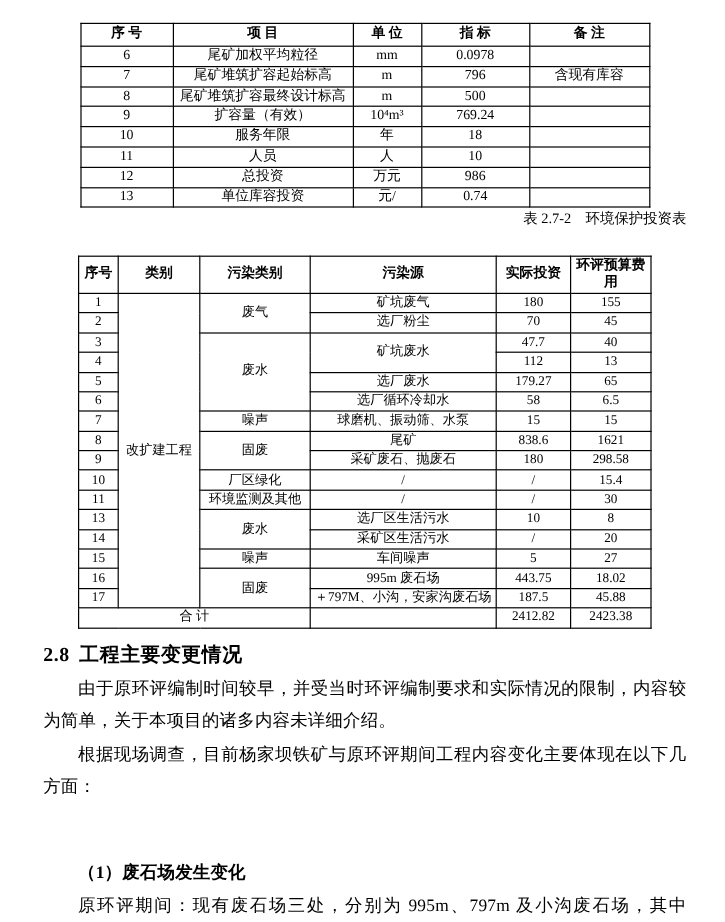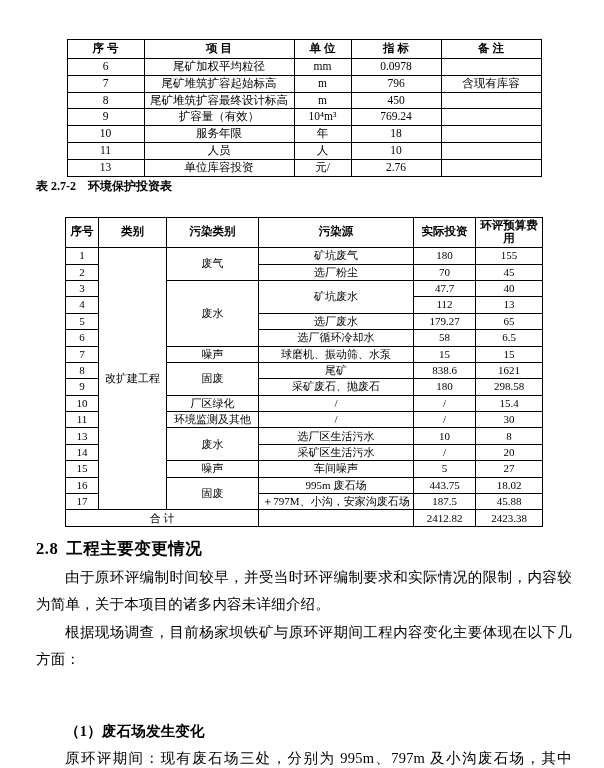--- a/index.html
+++ b/index.html
@@ -15,30 +15,30 @@
   table.doc-table { border: 1.5px solid #000; }
   th, td {
     border: 1px solid #000;
     text-align: center; vertical-align: middle;
     font-size: 11.5px; line-height: 1.2;
     padding: 1px 2px;
     overflow: hidden;
   }
   th { font-weight: bold; }
 
-  .t1 { width: 474px; margin-top: 20px; }
+  .t1 { width: 474px; }
   .t1 th { height: 19px; }
   .t1 td { height: 16px; }
 
   .t2 { width: 477px; font-size: 11px; margin-top: 23px; }
   .t2 th { height: 30px; }
   .t2 td { height: 16.4px; font-size: 11px; padding: 0 1px; }
 
   .caption {
-    text-align: left; font-weight: bold;
+    text-align: right; font-weight: normal;
     font-size: 12px; line-height: 15px;
     margin: 2px 0 1px 0;
   }
 
   .section-heading {
     font-size: 16.5px; font-weight: bold;
     margin: 11px 0 4px 0; letter-spacing: 0.5px;
   }
   .section-heading .h-num { margin-right: 8px; }
 
@@ -83,21 +83,21 @@
           <td>7</td>
           <td>尾矿堆筑扩容起始标高</td>
           <td>m</td>
           <td>796</td>
           <td>含现有库容</td>
         </tr>
         <tr>
           <td>8</td>
           <td>尾矿堆筑扩容最终设计标高</td>
           <td>m</td>
-          <td>450</td>
+          <td>500</td>
           <td></td>
         </tr>
         <tr>
           <td>9</td>
           <td>扩容量（有效）</td>
           <td>10⁴m³</td>
           <td>769.24</td>
           <td></td>
         </tr>
         <tr>
@@ -108,24 +108,31 @@
           <td></td>
         </tr>
         <tr>
           <td>11</td>
           <td>人员</td>
           <td>人</td>
           <td>10</td>
           <td></td>
         </tr>
         <tr>
+          <td>12</td>
+          <td>总投资</td>
+          <td>万元</td>
+          <td>986</td>
+          <td></td>
+        </tr>
+        <tr>
           <td>13</td>
           <td>单位库容投资</td>
           <td>元/</td>
-          <td>2.76</td>
+          <td>0.74</td>
           <td></td>
         </tr>
       </tbody>
   </table>
 
   <div class="caption">表 2.7-2　环境保护投资表</div>
 
   <table class="doc-table t2">
     <colgroup>
       <col style="width:33px">

